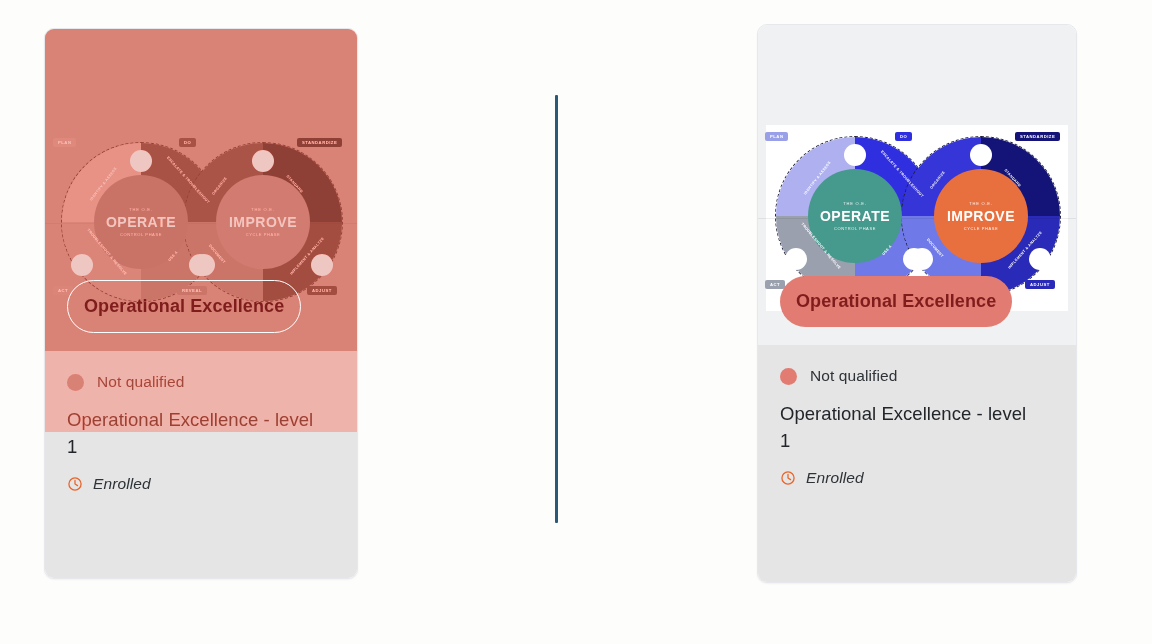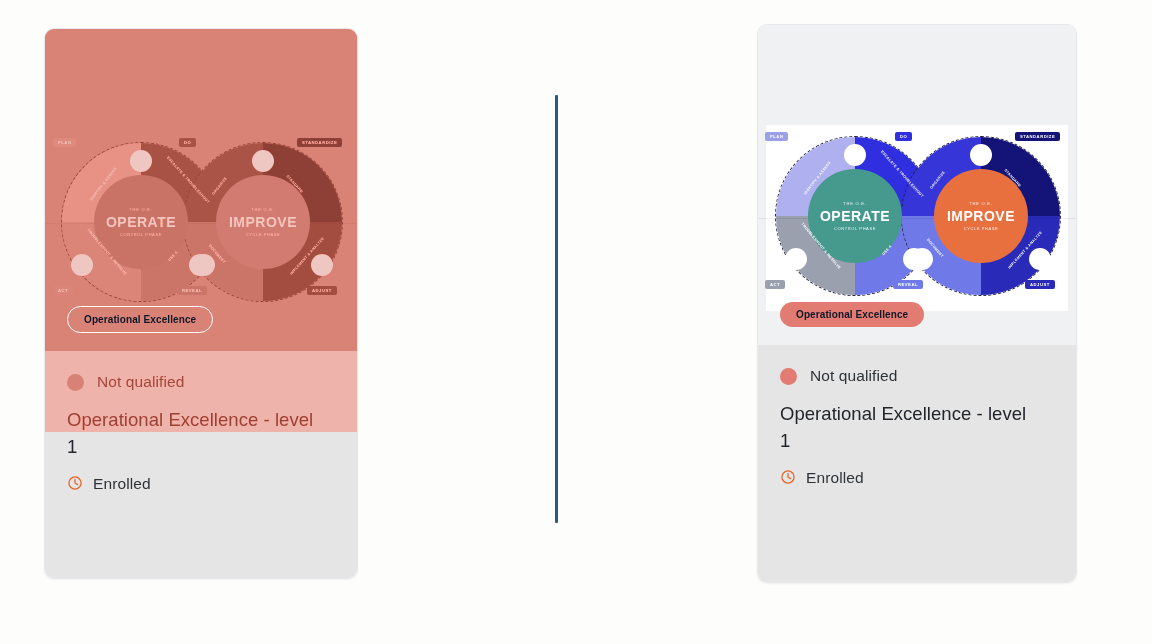--- a/index.html
+++ b/index.html
@@ -158,26 +158,26 @@
   }
 
   
   .badge-row {
     position: absolute; left: 0; right: 0; bottom: 18px;
     padding: 0 22px;
     z-index: 40;
   }
   .pill {
     display: inline-block;
-    font-size: 10px;
+    font-size: 18px;
     font-weight: 700;
     letter-spacing: .1px;
-    padding: 7px 16px;
+    padding: 15px 16px;
     border-radius: 999px;
-    color: #0f172a;
+    color: #7f1d1d;
     white-space: nowrap;
   }
   #card-left .pill  { border: 1.6px solid #ffffff; background: transparent; }
   #card-right .pill { border: none; background: #e27c72; }
 
   
   .card-body {
     flex: 1 1 auto;
     background: #e5e5e5;
     padding: 22px 22px 0 22px;
@@ -195,21 +195,21 @@
   }
   .course-title {
     font-size: 18.5px;
     font-weight: 400;
     color: #22262b;
     line-height: 1.45;
     letter-spacing: .05px;
     margin-bottom: 14px;
     max-width: 250px;
   }
-  .enrolled-row { display: flex; align-items: flex-start; gap: 10px; }
+  .enrolled-row { display: flex; align-items: center; gap: 10px; font-style: italic; }
   .enrolled-text { font-size: 15.5px; color: #2e3338; letter-spacing: .1px; }
   .clock-icon { width: 16px; height: 16px; flex: 0 0 auto; display:block; }
 
   
   #divider {
     position: absolute;
     left: 555px; top: 95px;
     width: 3px; height: 428px;
     background: #2b5a78;
     border-radius: 1px;

